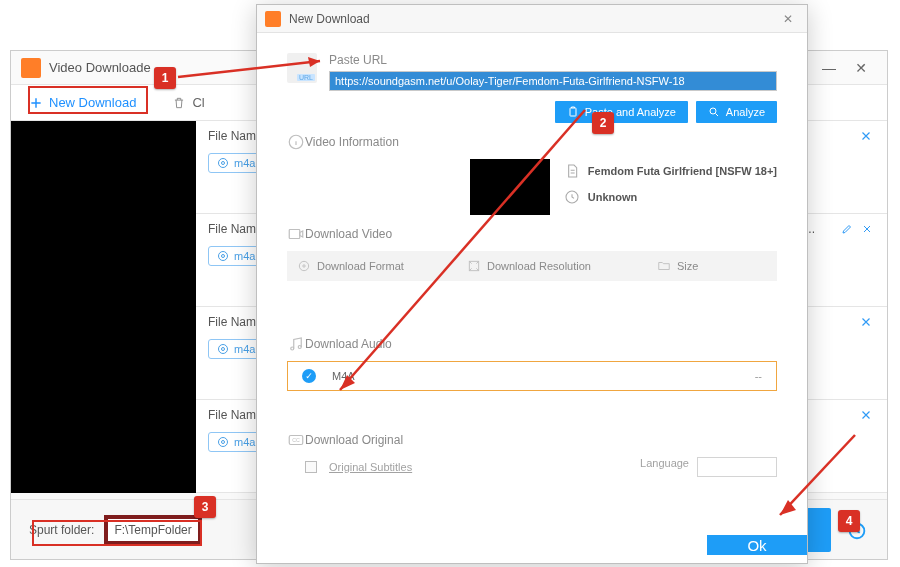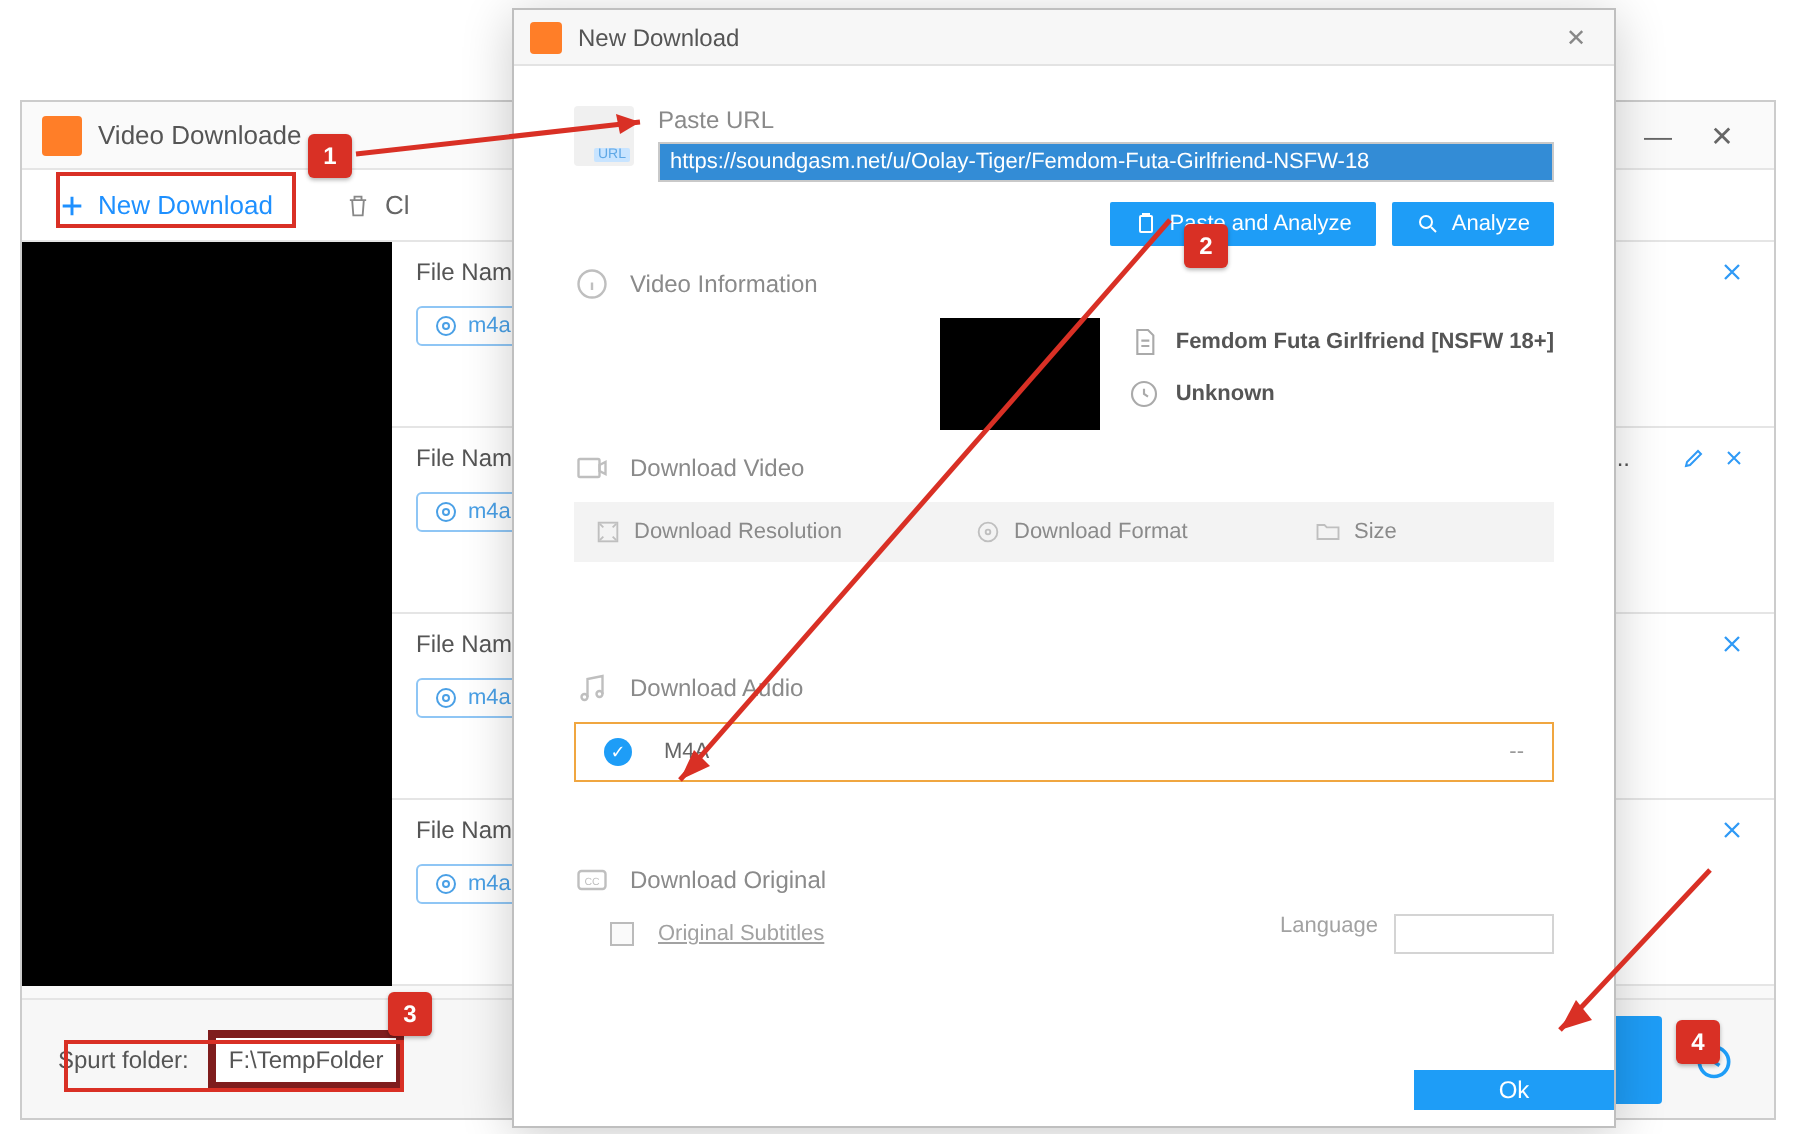--- a/index.html
+++ b/index.html
@@ -88,21 +88,21 @@
   }
   .dlg-titlebar {
     height: 28px; background: #f7f7f7; border-bottom: 1px solid #e3e3e3;
     display: flex; align-items: center; padding: 0 8px; gap: 8px;
   }
   .dlg-title { font-size: 12px; color: #555; }
   .dlg-close { margin-left: auto; color: #888; font-size: 12px; cursor: pointer; padding: 0 6px; }
 
   .dlg-body { padding: 10px 30px; }
   .sec { margin-top: 10px; }
-  .sec-head { display: flex; align-items: center; gap: 10px; color: #8a8a8a; font-size: 12px; margin-bottom: 8px; }
+  .sec-head { display: flex; align-items: center; color: #8a8a8a; font-size: 12px; margin-bottom: 8px; }
   .sec-head svg { width: 18px; height: 18px; fill: none; stroke: #bfbfbf; stroke-width: 1.6; }
 
   .url-row { display: flex; align-items: flex-start; gap: 12px; }
   .url-icon {
     width: 30px; height: 30px; background: #f0f0f0; border-radius: 2px;
     display: flex; align-items: center; justify-content: center; color: #bbb;
     font-size: 9px; position: relative;
   }
   .url-icon::after {
     content: "URL"; position: absolute; bottom: 2px; right: 2px; font-size: 7px;
@@ -153,21 +153,21 @@
   }
   .lang-row { margin-left: auto; display: flex; align-items: flex-start; gap: 8px; color: #a2a2a2; }
   .lang-field { border: 1px solid #d4d4d4; width: 80px; height: 20px; }
 
   .dlg-footer {
     position: absolute; left: 0; right: 0; bottom: 0; height: 28px;
     display: flex; justify-content: flex-end;
   }
   .dlg-ok, .dlg-cancel {
     width: 100px; height: 20px; display: flex; align-items: center; justify-content: center;
-    color: #fff; font-size: 12px; cursor: pointer;
+    color: #fff; font-size: 15px; cursor: pointer;
   }
   .dlg-ok { background: #1e9df7; }
   .dlg-cancel { background: #ed8428; }
 
   
   .ann-box {
     position: absolute; border: 2px solid #d93025; pointer-events: none;
   }
   .badge {
     position: absolute; width: 22px; height: 22px; background: #d93025; color: #fff;
@@ -396,34 +396,34 @@
 
     <div class="sec">
       <div class="sec-head">
         <svg viewBox="0 0 24 24">
             <rect x="3" y="6" width="14" height="12" rx="1"></rect>
             <path d="M17 10l4-2v8l-4-2z"></path>
           </svg>
         <span>Download Video</span>
       </div>
       <div class="grid-head">
+        <div class="grid-col gc1">
+          <svg viewBox="0 0 24 24">
+              <circle cx="12" cy="12" r="8"></circle>
+              <circle cx="12" cy="12" r="2"></circle>
+            </svg>
+          <span>Download Format</span>
+        </div>
         <div class="grid-col gc2">
           <svg viewBox="0 0 24 24">
               <rect x="4" y="4" width="16" height="16"></rect>
               <path d="M8 8l-3-3M16 8l3-3M8 16l-3 3M16 16l3 3"></path>
             </svg>
           <span>Download Resolution</span>
         </div>
-        <div class="grid-col gc1">
-          <svg viewBox="0 0 24 24">
-              <circle cx="12" cy="12" r="8"></circle>
-              <circle cx="12" cy="12" r="2"></circle>
-            </svg>
-          <span>Download Format</span>
-        </div>
         <div class="grid-col gc3">
           <svg viewBox="0 0 24 24">
               <path d="M3 6h6l2 2h10v10H3z"></path>
             </svg>
           <span>Size</span>
         </div>
       </div>
       <div style="height:44px"></div>
     </div>
 

